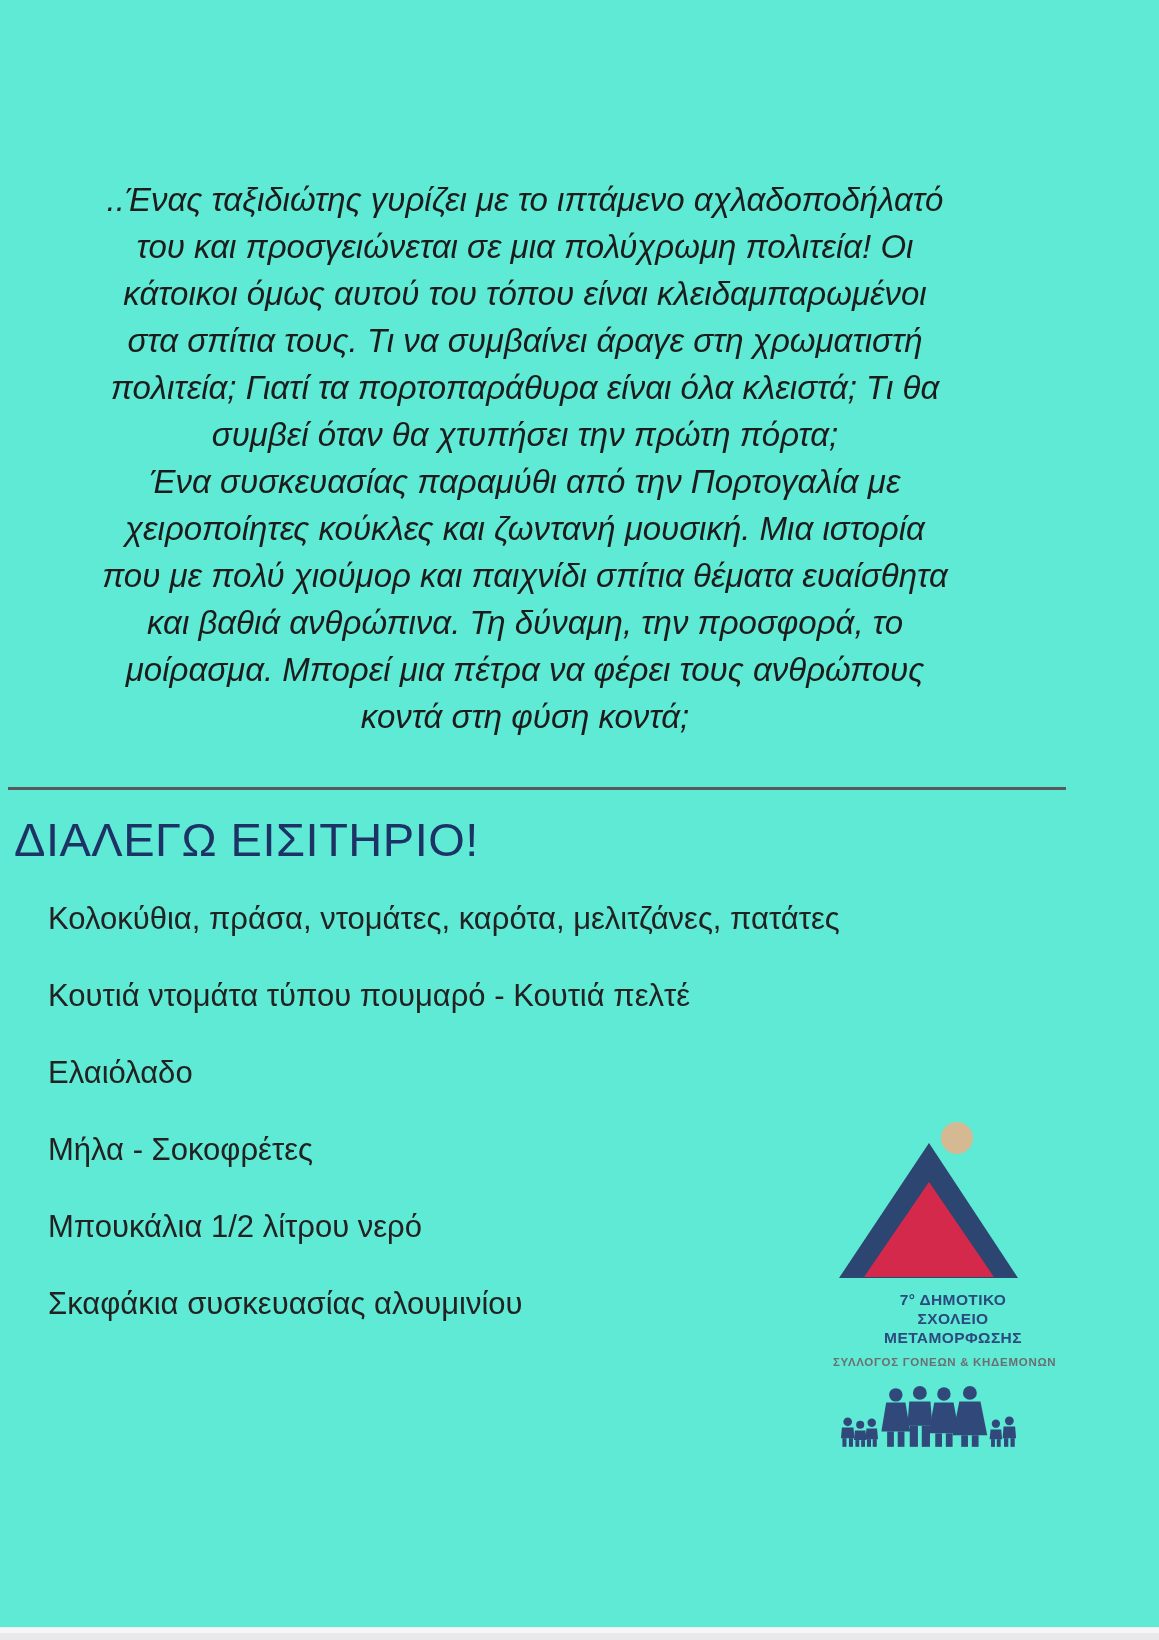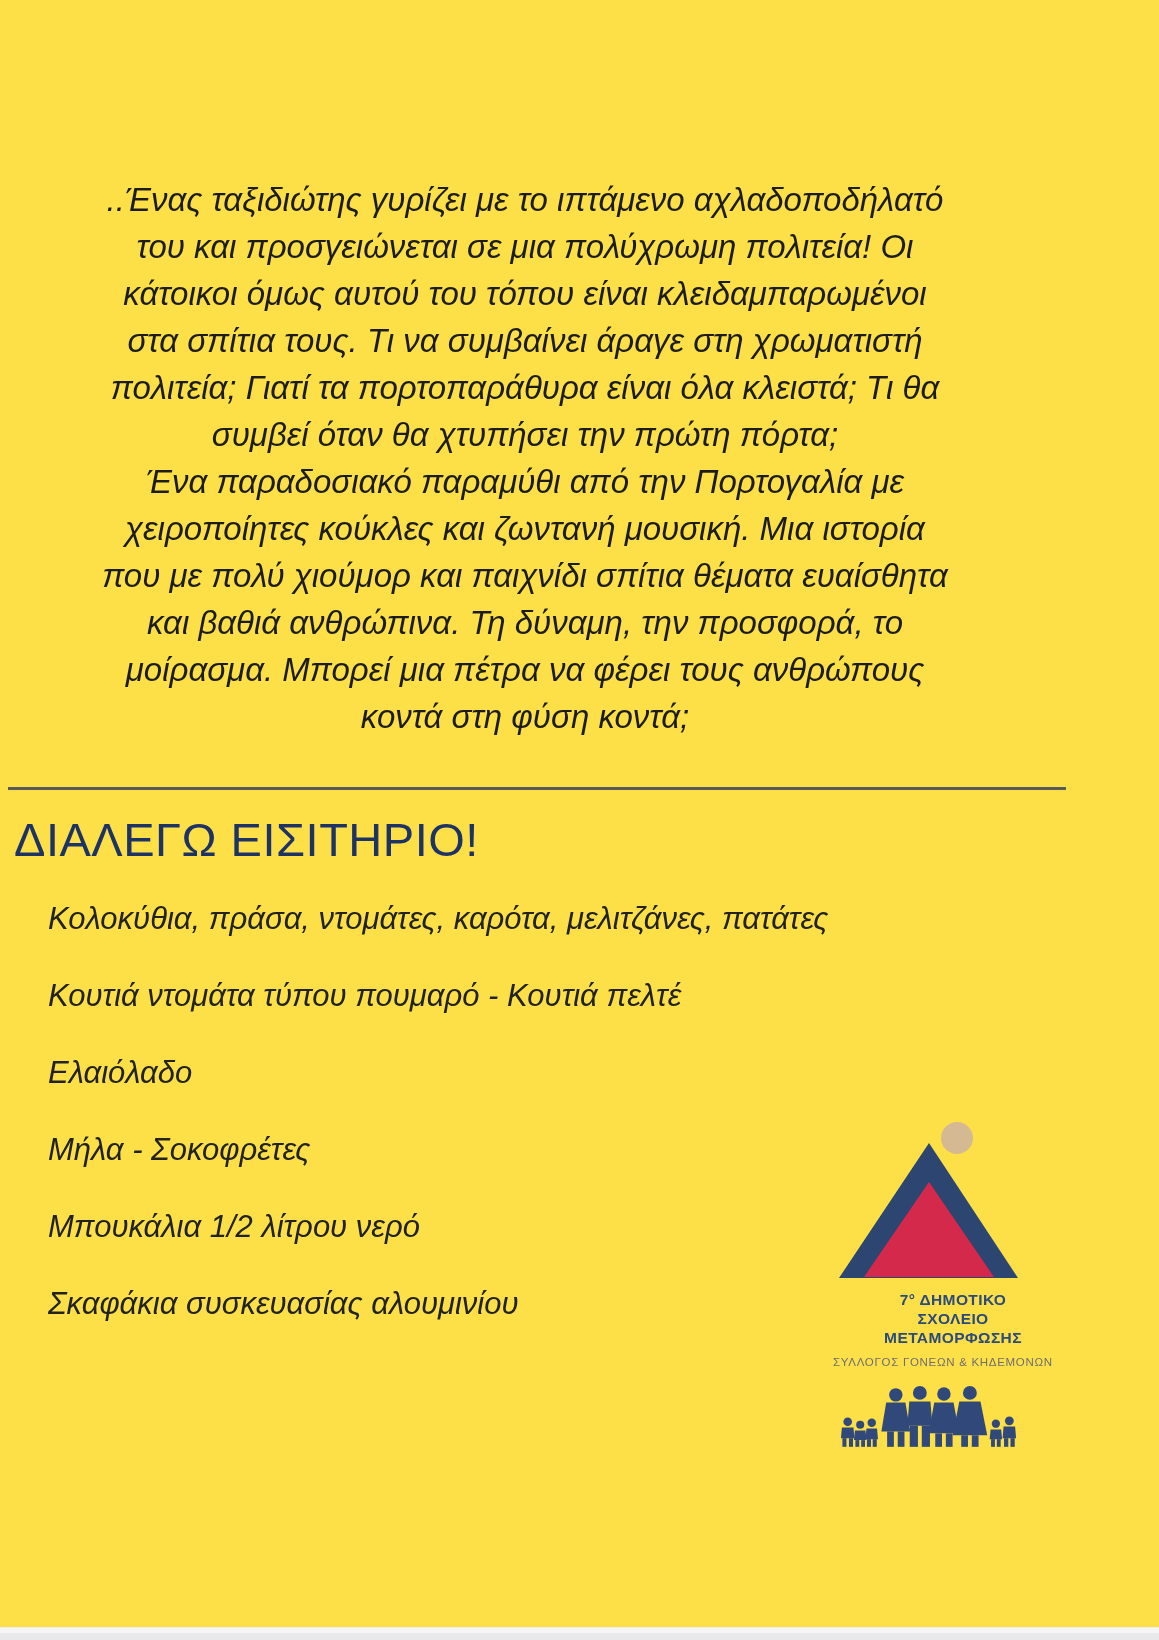--- a/index.html
+++ b/index.html
@@ -4,21 +4,21 @@
 <style>
   html, body { margin: 0; padding: 0; }
   body {
     width: 1159px; height: 1640px;
     background: #ffffff;
     font-family: "Liberation Sans", sans-serif;
     color: #1f1f1f;
     overflow: hidden;
     position: relative;
   }
-  .page { position: absolute; inset: 0; background: #fde047; padding-left: 12px; }
+  .page { position: absolute; inset: 0; background: #5eead4; padding-left: 12px; }
 
   
   .story {
     position: absolute;
     top: 176px; left: 0;
     width: 1050px;
     text-align: center;
     font-style: italic;
     font-size: 33px;
     line-height: 47px;
@@ -45,21 +45,21 @@
   }
 
   
   .items {
     position: absolute;
     top: 897px; left: 48px;
     font-size: 31px;
     line-height: 44px;
     color: #222222;
   }
-  .items .list-item { margin-bottom: 33px; font-style: italic; }
+  .items .list-item { margin-bottom: 33px; }
   .items .list-item.tight { margin-bottom: 0; margin-top: -33px; }
 
   
   .logo {
     position: absolute;
     top: 1122px; left: 833px;
     width: 192px;
     text-align: center;
   }
   .logo .mountain-wrap { width: 185px; height: 158px; margin: 0 auto; }
@@ -68,21 +68,21 @@
     font-size: 15.5px;
     font-weight: bold;
     line-height: 19px;
     letter-spacing: 0.4px;
     color: #2b4a7d;
     margin-left: 48px;
   }
   .logo .association {
     margin-top: 9px;
     font-size: 11.5px;
-    font-weight: normal;
+    font-weight: bold;
     letter-spacing: 0.7px;
     color: #6d6e71;
     white-space: nowrap;
   }
   .logo .people-wrap { margin-top: 16px; width: 178px; margin-left: auto; margin-right: auto; }
 
   
   .bottom-strip {
     position: absolute;
     left: 0; bottom: 0;
@@ -96,21 +96,21 @@
 
 <div class="page">
 
   <div class="story">
     <div>..Ένας ταξιδιώτης γυρίζει με το ιπτάμενο αχλαδοποδήλατό</div>
     <div>του και προσγειώνεται σε μια πολύχρωμη πολιτεία! Οι</div>
     <div>κάτοικοι όμως αυτού του τόπου είναι κλειδαμπαρωμένοι</div>
     <div>στα σπίτια τους. Τι να συμβαίνει άραγε στη χρωματιστή</div>
     <div>πολιτεία; Γιατί τα πορτοπαράθυρα είναι όλα κλειστά; Τι θα</div>
     <div>συμβεί όταν θα χτυπήσει την πρώτη πόρτα;</div>
-    <div>Ένα παραδοσιακό παραμύθι από την Πορτογαλία με</div>
+    <div>Ένα συσκευασίας παραμύθι από την Πορτογαλία με</div>
     <div>χειροποίητες κούκλες και ζωντανή μουσική. Μια ιστορία</div>
     <div>που με πολύ χιούμορ και παιχνίδι σπίτια θέματα ευαίσθητα</div>
     <div>και βαθιά ανθρώπινα. Τη δύναμη, την προσφορά, το</div>
     <div>μοίρασμα. Μπορεί μια πέτρα να φέρει τους ανθρώπους</div>
     <div>κοντά στη φύση κοντά;</div>
   </div>
 
   <div class="divider"></div>
 
   <div class="heading">ΔΙΑΛΕΓΩ ΕΙΣΙΤΗΡΙΟ!</div>

